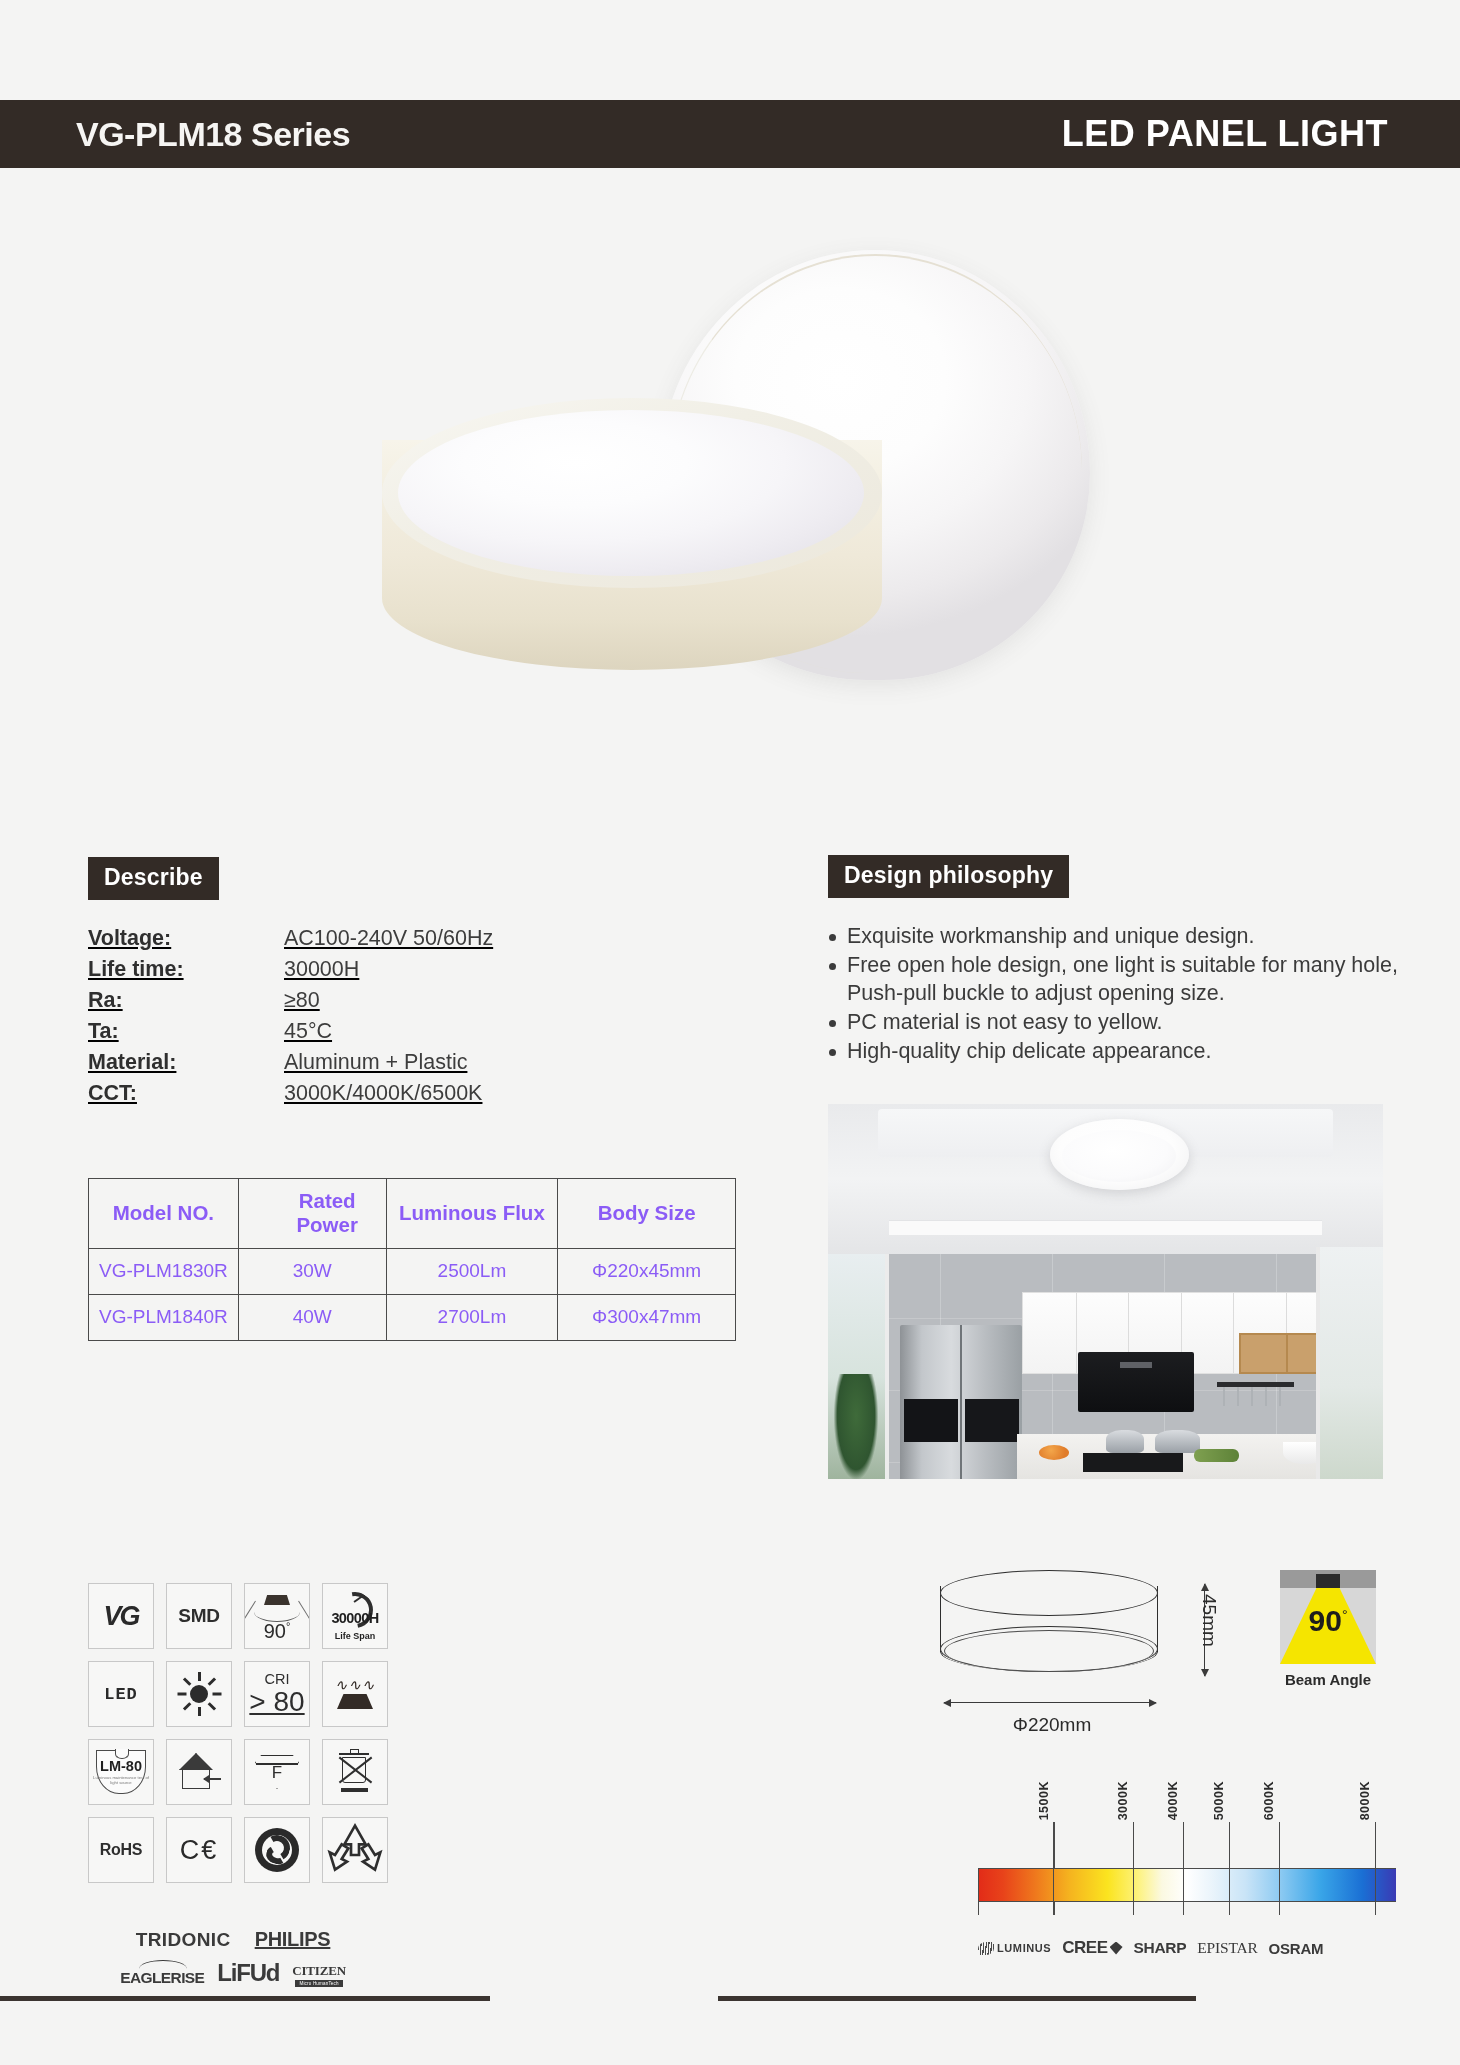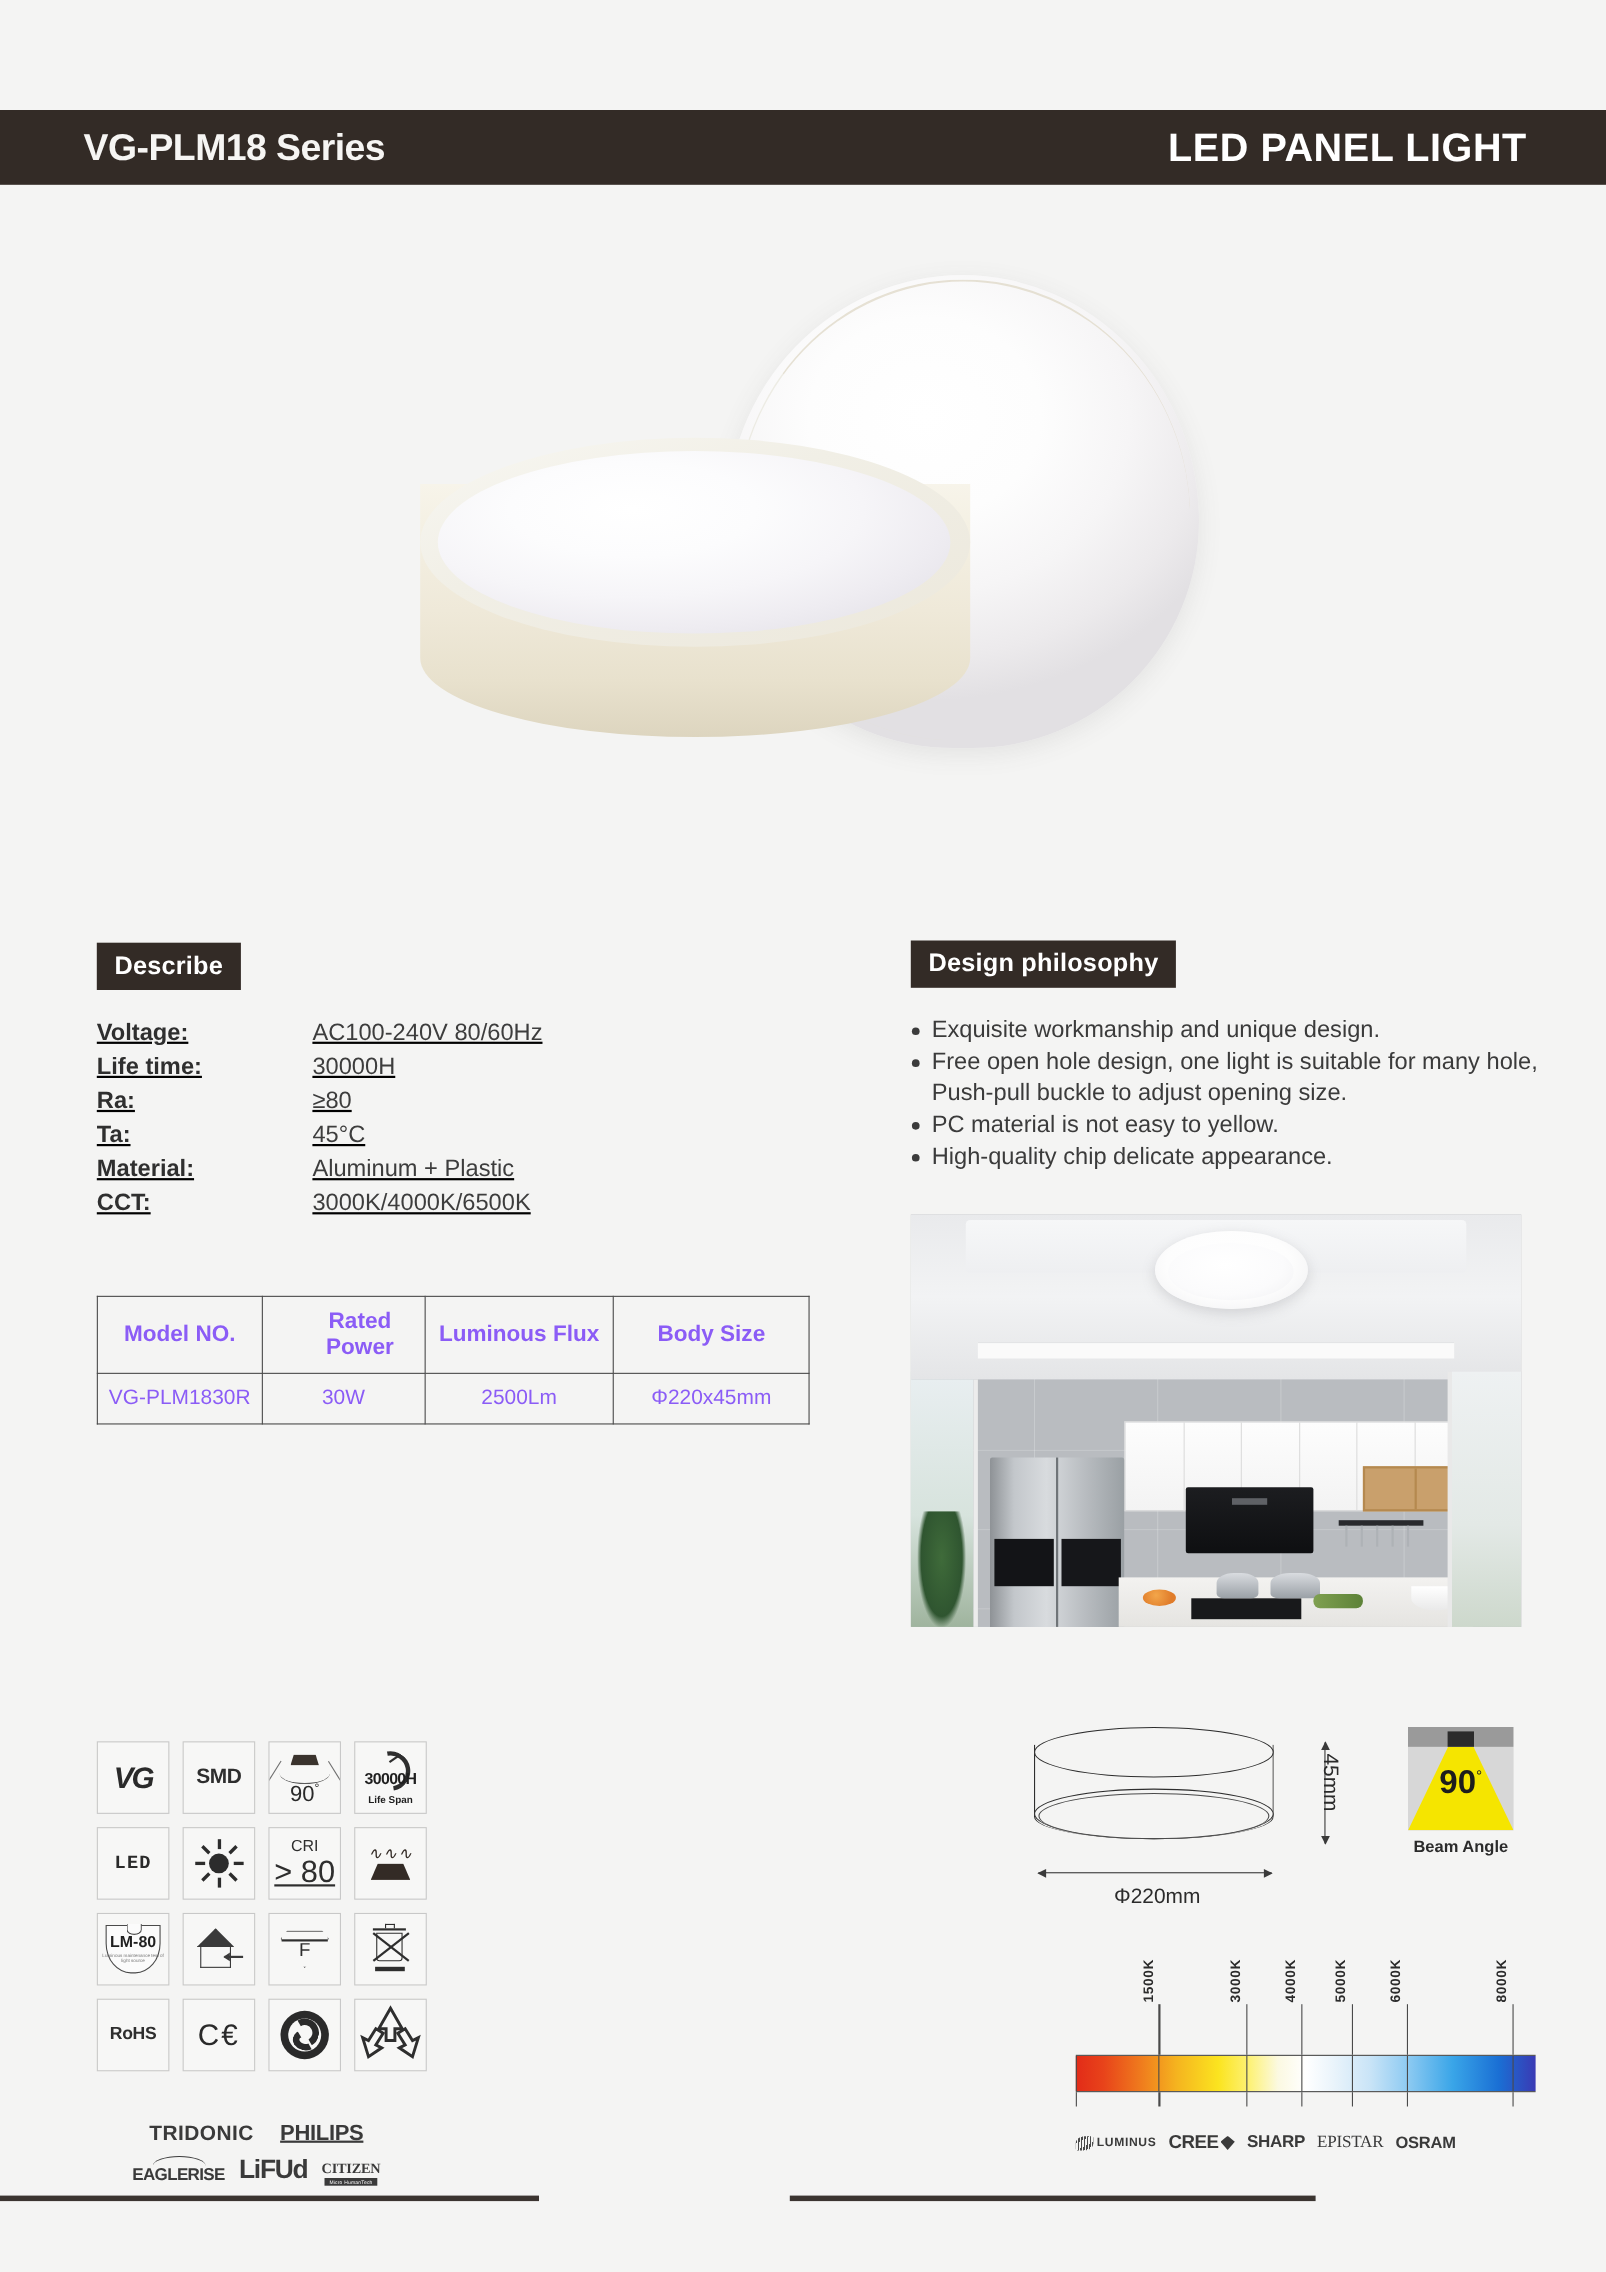--- a/index.html
+++ b/index.html
@@ -850,21 +850,21 @@
     <div class="lamp-cyl-body"></div>
     <div class="lamp-cyl-top"></div>
     <div class="lamp-cyl-lens"></div>
   </div>
 
   <div class="describe-block">
     <div class="sec-label">Describe</div>
     <div class="spec-list">
       <div class="spec-row">
         <div class="spec-key">Voltage:</div>
-        <div class="spec-val">AC100-240V 80/60Hz</div>
+        <div class="spec-val">AC100-240V 50/60Hz</div>
       </div>
       <div class="spec-row">
         <div class="spec-key">Life time:</div>
         <div class="spec-val">30000H</div>
       </div>
       <div class="spec-row">
         <div class="spec-key">Ra:</div>
         <div class="spec-val">≥80</div>
       </div>
       <div class="spec-row">
@@ -891,20 +891,26 @@
         <th class="col-size">Body Size</th>
       </tr>
     </thead>
     <tbody>
       <tr>
         <td>VG-PLM1830R</td>
         <td>30W</td>
         <td>2500Lm</td>
         <td>Φ220x45mm</td>
       </tr>
+      <tr>
+        <td>VG-PLM1840R</td>
+        <td>40W</td>
+        <td>2700Lm</td>
+        <td>Φ300x47mm</td>
+      </tr>
     </tbody>
   </table>
 
   <div class="design-block">
     <div class="sec-label">Design philosophy</div>
     <div class="bullets">
       <div class="bullet">Exquisite workmanship and unique design.</div>
       <div class="bullet">Free open hole design, one light is suitable for many hole, Push-pull buckle to adjust opening size.</div>
       <div class="bullet">PC material is not easy to yellow.</div>
       <div class="bullet">High-quality chip delicate appearance.</div>

